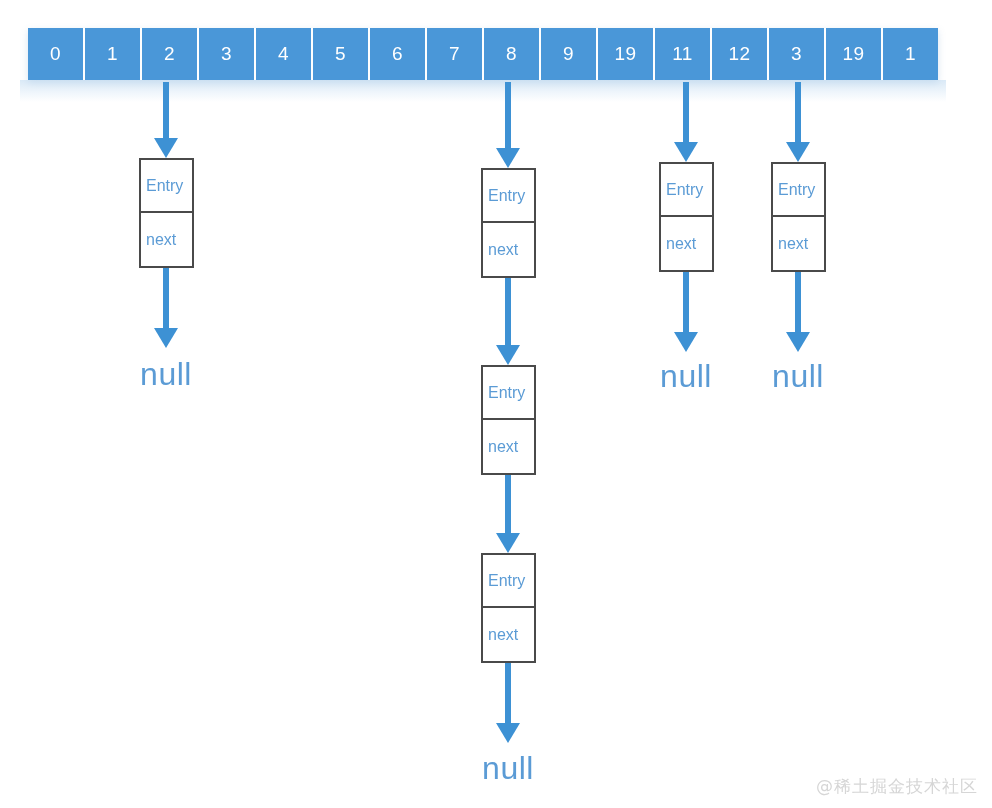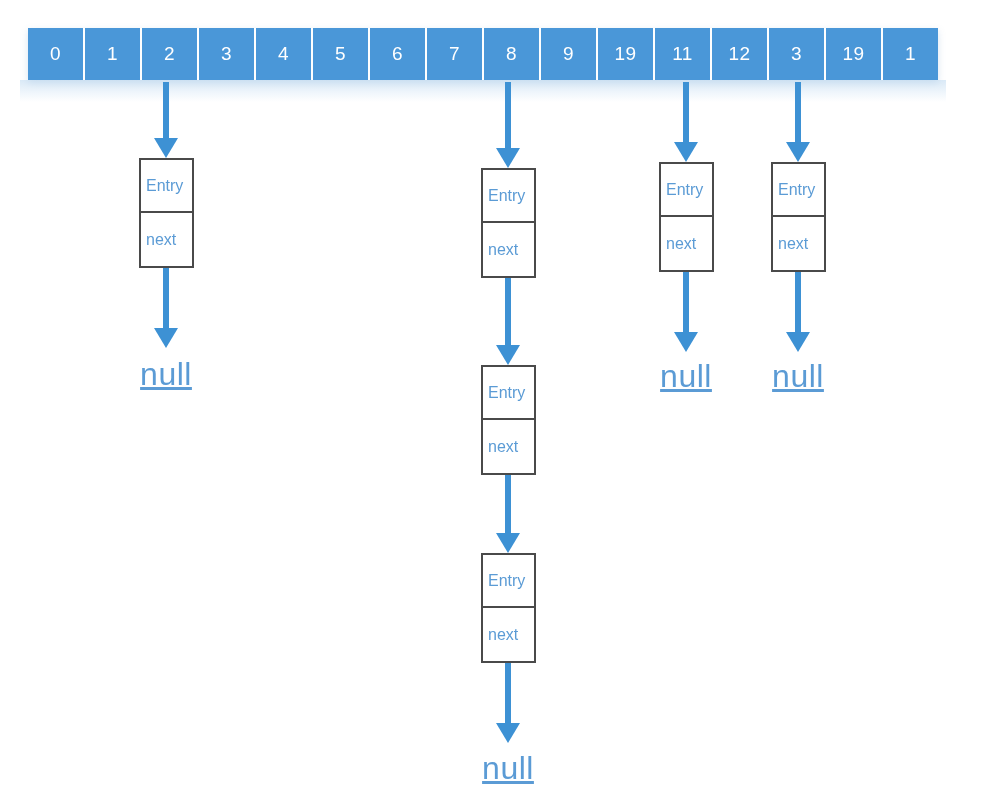--- a/index.html
+++ b/index.html
@@ -101,21 +101,20 @@
   }
 
   
   .null-label {
     position: absolute;
     color: #5b9bd5;
     font-size: 32px;
     text-align: center;
     width: 120px;
     letter-spacing: 0.5px;
-    text-decoration: underline;
   }
 
   
   .watermark {
     position: absolute;
     right: 14px;
     bottom: 10px;
     color: #d6d6d6;
     font-size: 17px;
     letter-spacing: 1px;
@@ -228,14 +227,15 @@
     <div class="entry-cell">next</div>
   </div>
 
   <div class="arrow" style="left:786px; top:272px; height:80px;">
     <div class="shaft" style="height:60px;"></div>
     <div class="head" style="top:60px;"></div>
   </div>
 
   <div class="null-label" style="left:738px; top:358px;">null</div>
 
+  <div class="watermark">@稀土掘金技术社区</div>
 
 </div>
 
 </body></html>

